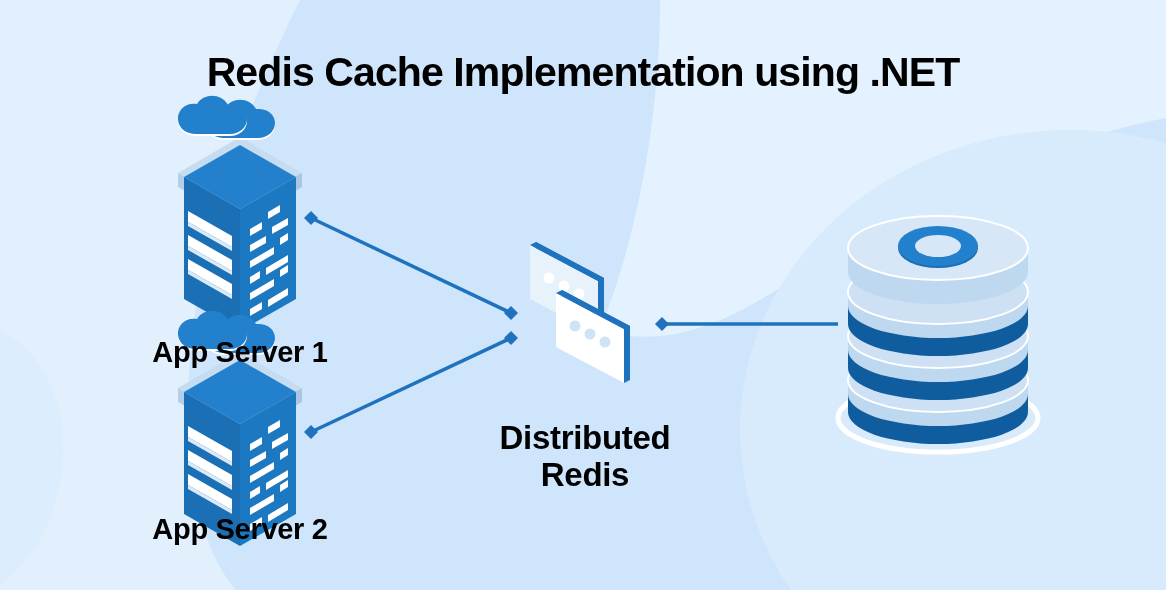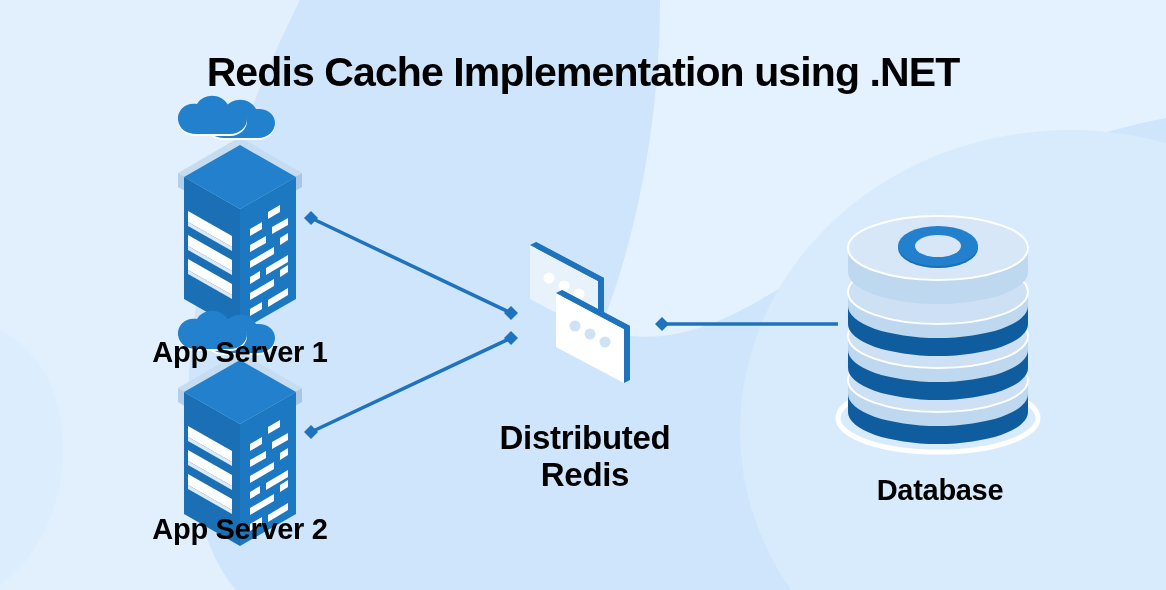--- a/index.html
+++ b/index.html
@@ -224,15 +224,14 @@
 
   <div id="page-title">Redis Cache Implementation using .NET</div>
 
   <div class="node-label" id="label-app-server-1">App Server 1</div>
 
   <div class="node-label" id="label-app-server-2">App Server 2</div>
 
   <div class="node-label" id="label-distributed-cache">Distributed
 Redis</div>
 
-  <div class="node-label" id="label-database">Database</div>
 
 </div>
 
 </body></html>

